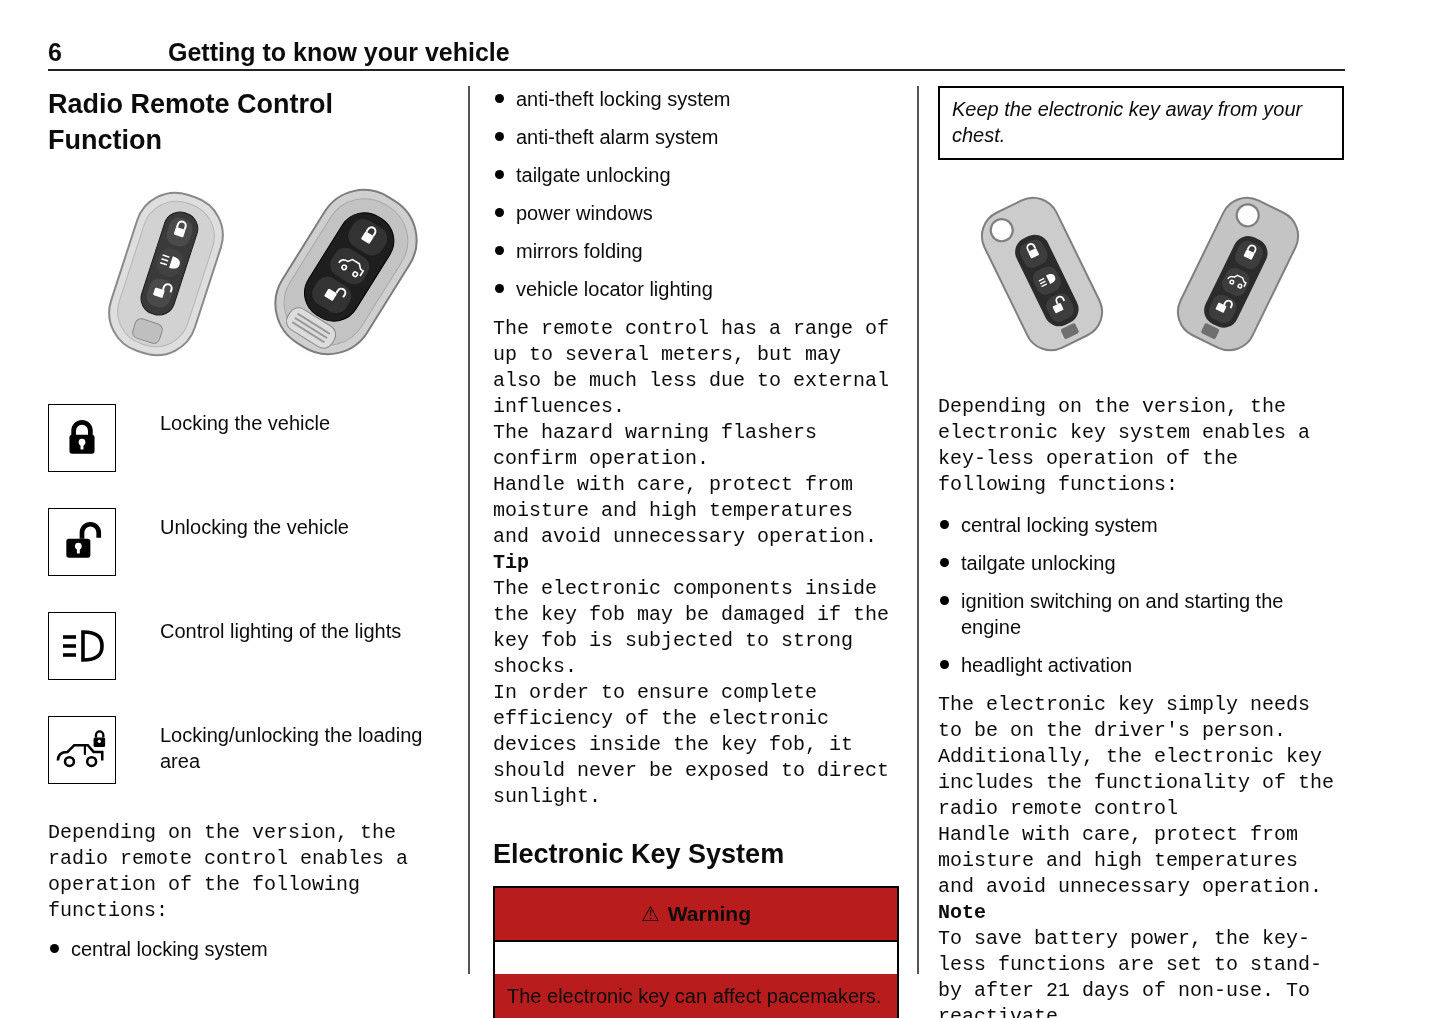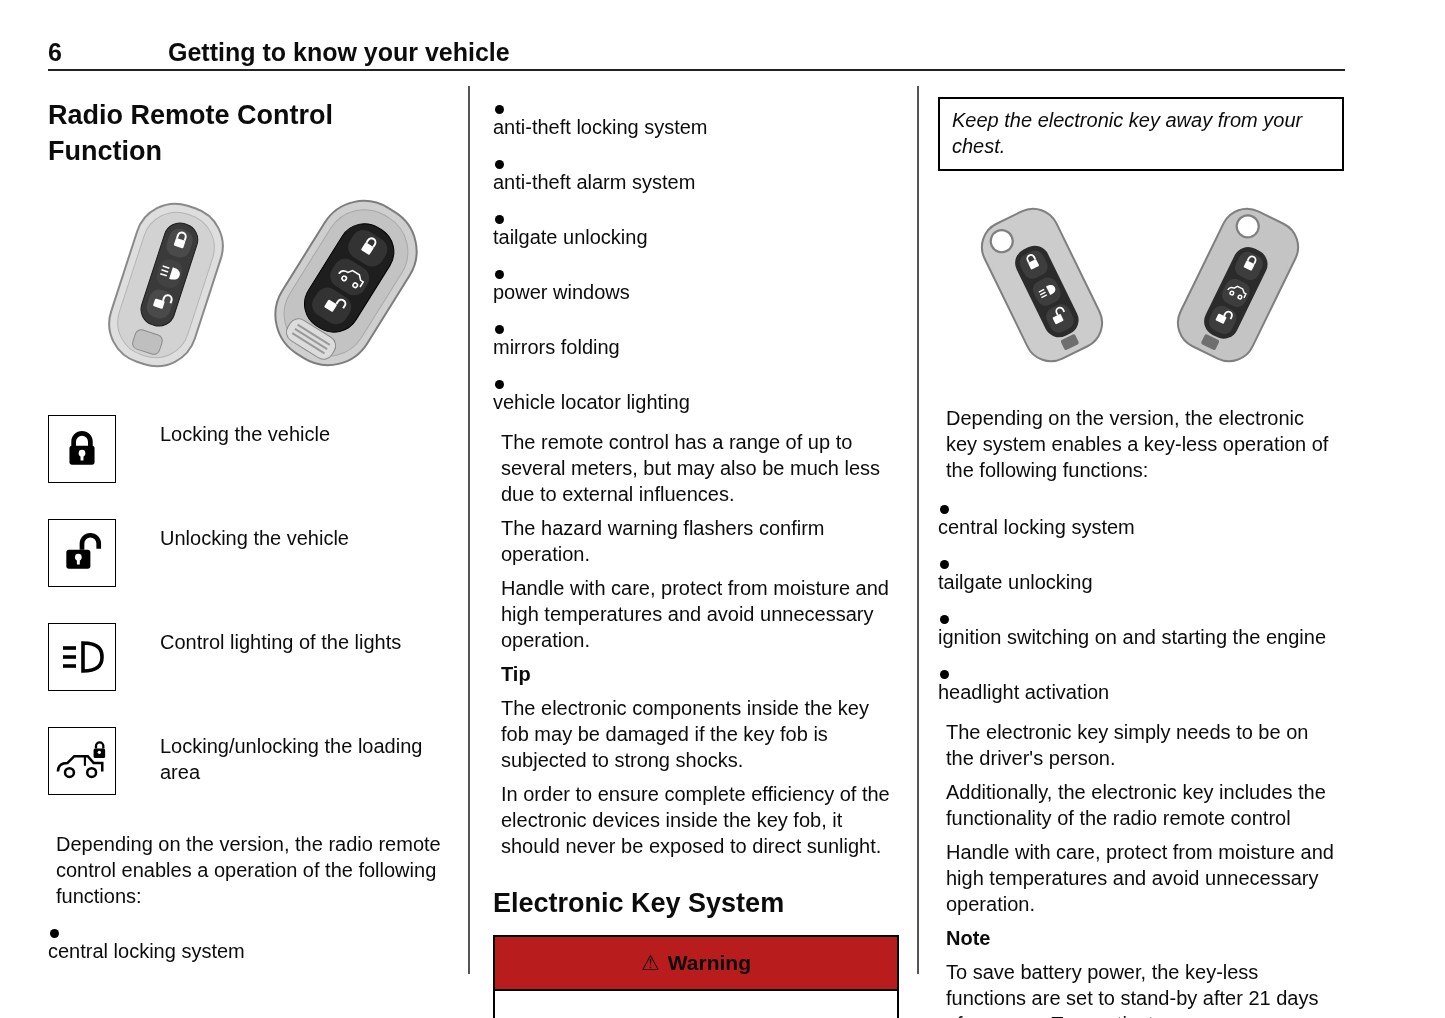--- a/index.html
+++ b/index.html
@@ -7,42 +7,42 @@
   .page {
     position:relative; width:1445px; height:1018px; background:#fff;
     font-family:"Liberation Sans", sans-serif; color:#0c0c0c; overflow:hidden;
   }
   .pageno { position:absolute; left:48px; top:38px; font-size:25px; font-weight:bold; }
   .htitle { position:absolute; left:168px; top:38px; font-size:25px; font-weight:bold; }
   .hrule  { position:absolute; left:48px; top:69px; width:1297px; height:2px; background:#222; }
   .vdiv   { position:absolute; top:86px; height:888px; width:2px; background:#555; }
   .vdiv1  { left:468px; }
   .vdiv2  { left:917px; }
-  .col { position:absolute; top:97px; font-size:20px; line-height:26px; }
+  .col { position:absolute; top:86px; font-size:20px; line-height:26px; }
   .col1 { left:48px;  width:404px; }
   .col2 { left:493px; width:406px; }
   .col3 { left:938px; width:406px; }
 
   .h2 { font-size:27px; line-height:36px; font-weight:bold; margin:0 0 18px 0; }
   .h2.narrow { max-width:330px; }
-  .para { margin:8px; }
+  .para { margin:0;font-family:Liberation Mono, monospace; }
   .para.gap-top { margin-top:14px; }
   .bold-line { font-weight:bold; }
 
   .figure { margin:6px 0 26px 0; }
   .figure3 { margin:10px 0 28px 0; }
 
   .legend-row { display:flex; align-items:flex-start; margin-bottom:36px;gap:24px; }
   .icon-box {
     flex:none; width:68px; height:68px; border:1.5px solid #000; background:#fff;
     display:flex; align-items:center; justify-content:center;
   }
   .legend-label { padding:6px 0 0 20px; }
 
-  .bullet { display:flex; margin-bottom:12px;flex-direction:column; }
+  .bullet { display:flex; margin-bottom:12px; }
   .bullet .dot { flex:none; width:9px; height:9px; border-radius:50%; background:#000; margin:8px 12px 0 2px; }
   .bullets-block { margin-bottom:2px; }
 
   .callout-box { border:2px solid #000; padding:8px 12px 10px 12px; margin-bottom:24px;font-style:italic; }
 
   .warning-box { border:2px solid #000; margin-top:6px; }
   .warning-head {
     background:#b91c1c; border-bottom:2px solid #000; text-align:center;
     font-weight:bold; font-size:21px; padding:13px 0;
   }

